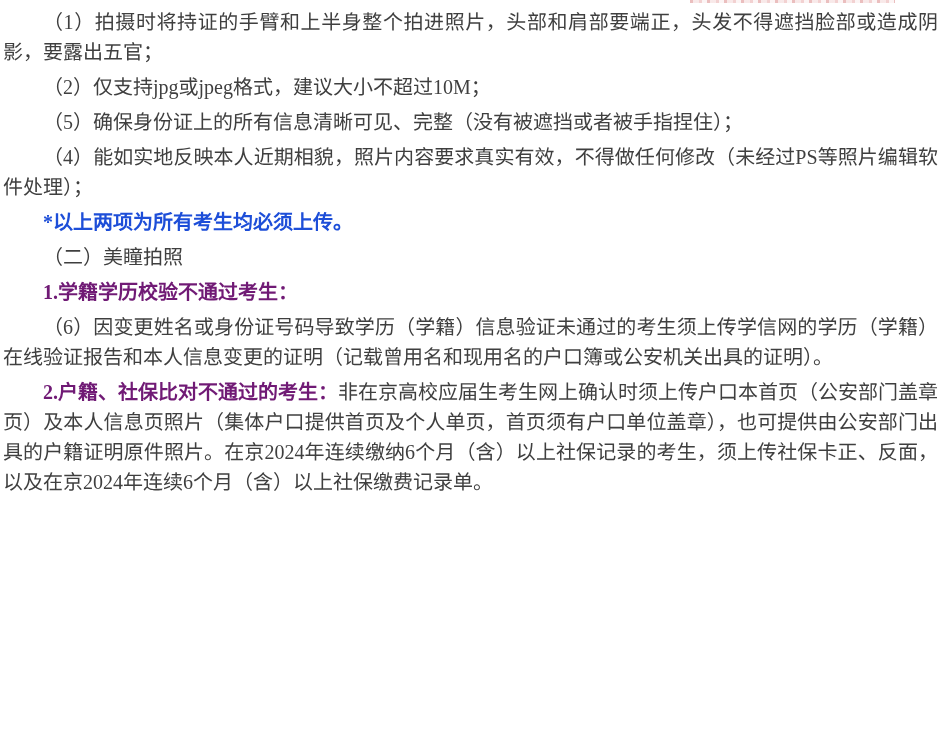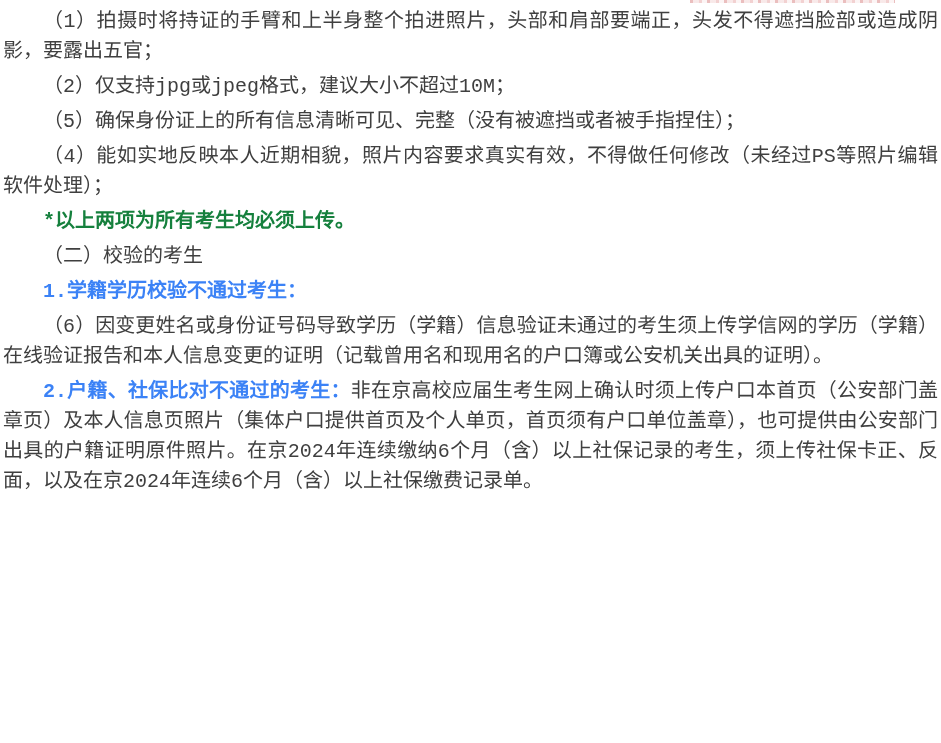--- a/index.html
+++ b/index.html
@@ -19,31 +19,30 @@
     padding: 7px 3px 0 3px;
     font-family: "Liberation Serif", "DejaVu Serif", serif;
     font-size: 20px;
     line-height: 30px;
     color: #3f3f3f;
     text-align: justify;
   }
   .para {
     margin: 5px 0 0 0;
     text-indent: 2em;
-    font-family: Liberation Mono, monospace;
   }
   .para.first {
     margin-top: 0;
   }
   .bold {
     font-weight: bold;
-    color: #3b82f6;
+    color: #701a75;
   }
   .red {
-    color: #15803d;
+    color: #1d4ed8;
     font-weight: bold;
   }
   
   .clip-fragment {
     position: absolute;
     top: 0;
     left: 690px;
     width: 205px;
     height: 3px;
     background: repeating-linear-gradient(
@@ -63,21 +62,21 @@
 
   <div class="clip-fragment"></div>
 
   <p class="para first">（1）拍摄时将持证的手臂和上半身整个拍进照片，头部和肩部要端正，头发不得遮挡脸部或造成阴影，要露出五官；</p>
   <p class="para">（2）仅支持jpg或jpeg格式，建议大小不超过10M；</p>
   <p class="para">（5）确保身份证上的所有信息清晰可见、完整（没有被遮挡或者被手指捏住）；</p>
   <p class="para">（4）能如实地反映本人近期相貌，照片内容要求真实有效，不得做任何修改（未经过PS等照片编辑软件处理）；</p>
 
   <p class="para red">*以上两项为所有考生均必须上传。</p>
 
-  <p class="para">（二）校验的考生</p>
+  <p class="para">（二）美瞳拍照</p>
 
   <p class="para bold">1.学籍学历校验不通过考生：</p>
 
   <p class="para">（6）因变更姓名或身份证号码导致学历（学籍）信息验证未通过的考生须上传学信网的学历（学籍）在线验证报告和本人信息变更的证明（记载曾用名和现用名的户口簿或公安机关出具的证明）。</p>
 
   <p class="para"><span class="bold">2.户籍、社保比对不通过的考生：</span><span>非在京高校应届生考生网上确认时须上传户口本首页（公安部门盖章页）及本人信息页照片（集体户口提供首页及个人单页，首页须有户口单位盖章），也可提供由公安部门出具的户籍证明原件照片。在京2024年连续缴纳6个月（含）以上社保记录的考生，须上传社保卡正、反面，以及在京2024年连续6个月（含）以上社保缴费记录单。</span></p>
 
 </div>
 
 </body></html>

